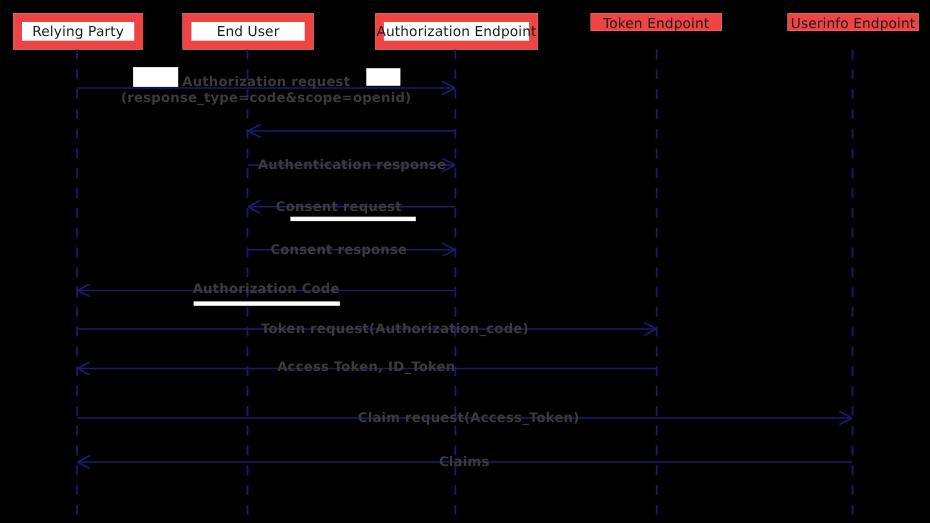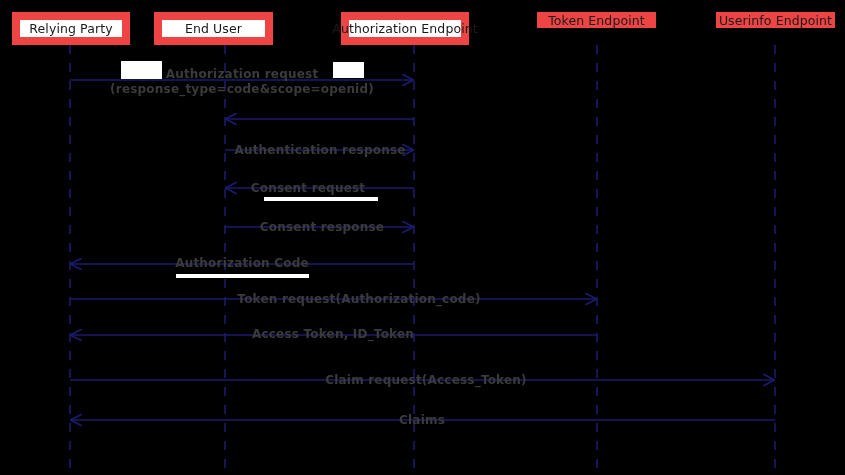--- a/index.html
+++ b/index.html
@@ -59,24 +59,24 @@
   }
 </style>
 </head>
 <body>
 
 <div id="diagram">
 
   <div class="participant-box" id="pb0" style="left: 12px; top: 12px; width: 118px; height: 33px;">
     <span>Relying Party</span>
   </div>
-  <div class="participant-box" id="pb1" style="left: 154px; top: 12px; width: 119px; height: 33px;">
+  <div class="participant-box" id="pb1" style="left: 166px; top: 12px; width: 119px; height: 33px;">
     <span>End User</span>
   </div>
-  <div class="participant-box" id="pb2" style="left: 341px; top: 12px; width: 128px; height: 33px;">
+  <div class="participant-box" id="pb2" style="left: 341px; top: 12px; width: 148px; height: 33px;">
     <span>Authorization Endpoint</span>
   </div>
   <div class="participant-box" id="pb3" style="left: 537px; top: 12px; width: 119px; height: 16px;">
     <span>Token Endpoint</span>
   </div>
   <div class="participant-box" id="pb4" style="left: 716px; top: 12px; width: 119px; height: 16px;">
     <span>Userinfo Endpoint</span>
   </div>
 
   <svg class="layer" viewBox="0 0 845 475">
@@ -113,21 +113,21 @@
       <div class="msg-label" style="left: 242px; top: 82px;">
         <div>Authorization request</div>
         <div>(response_type=code&amp;scope=openid)</div>
       </div>
       <div class="msg-label" style="left: 320px; top: 150px;">
         <div>Authentication response</div>
       </div>
       <div class="msg-label" style="left: 308px; top: 188px;">
         <div>Consent request</div>
       </div>
-      <div class="msg-label" style="left: 322px; top: 227px;">
+      <div class="msg-label" style="left: 308px; top: 227px;">
         <div>Consent response</div>
       </div>
       <div class="msg-label" style="left: 242px; top: 263px;">
         <div>Authorization Code</div>
       </div>
       <div class="msg-label" style="left: 333px; top: 299px; margin-left: 26px;">
         <div>Token request(Authorization_code)</div>
       </div>
       <div class="msg-label" style="left: 333px; top: 334px;">
         <div>Access Token, ID_Token</div>

